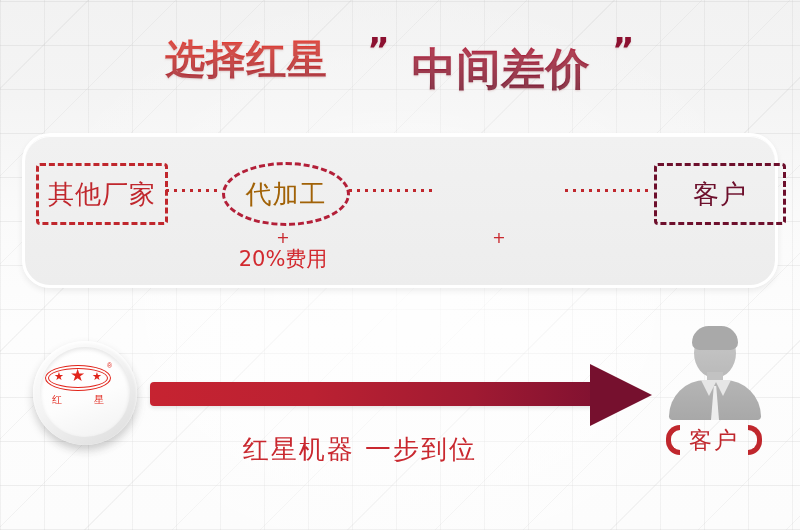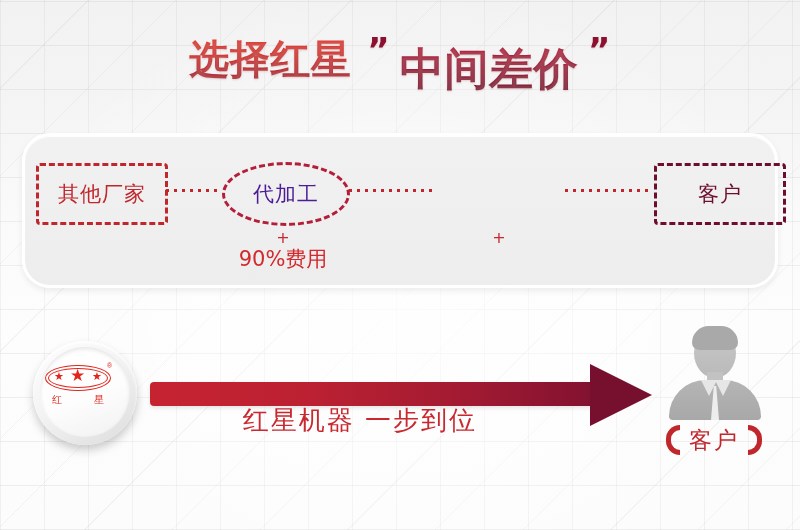--- a/index.html
+++ b/index.html
@@ -31,20 +31,21 @@
   }
 
   
   .headline{
     position:absolute;left:0;top:28px;width:800px;height:62px;
     display:flex;align-items:center;justify-content:center;
     white-space:nowrap;
     font-weight:bold;
     letter-spacing:.5px;
     text-shadow:0 1px 2px rgba(190,140,140,.35);
+    gap:12px;
   }
   .hl-a{
     font-size:40px;line-height:1;
     background:linear-gradient(180deg,#e8392f 0%,#d32c27 45%,#a8202c 100%);
     -webkit-background-clip:text;background-clip:text;color:transparent;
     font-family:"DejaVu Sans","Liberation Sans",sans-serif;
   }
   .hl-gap{display:inline-block;width:16px;}
   .hl-q{
     font-size:34px;line-height:1;color:#8c1030;
@@ -64,32 +65,32 @@
   .panel{
     position:absolute;left:22px;top:133px;width:756px;height:155px;
     background:linear-gradient(180deg,#f1f1f1 0%,#efefef 55%,#ededed 100%);
     border-radius:28px;
     border:3px solid #ffffff;
     box-shadow:0 3px 6px rgba(0,0,0,.07), inset 0 1px 0 rgba(255,255,255,.9);
     box-sizing:border-box;
   }
   .node{position:absolute;display:flex;align-items:center;justify-content:center;}
   .node span{
-    font-size:21px;color:#c0272d;letter-spacing:1px;
+    font-size:26px;color:#c0272d;letter-spacing:1px;
     font-family:"DejaVu Sans","Liberation Sans",sans-serif;
   }
   .rect-node{
     border:3px dashed #c0272d;border-radius:4px;
     width:126px;height:56px;
   }
   .oval-node{
     border:3px dashed #b31f38;border-radius:50%;
     width:122px;height:58px;
   }
-  .oval-node span{color:#4c1d95;}
+  .oval-node span{color:#a16207;}
   .dark-node{border-color:#6d0f2c;}
   .dark-node span{color:#6d0f2c;}
 
   .n1{left:36px;top:163px;}
   .n2{left:222px;top:162px;}
   .n3{left:438px;top:162px;}
   .n4{left:654px;top:163px;}
 
   .dots{
     position:absolute;height:3px;top:189px;
@@ -147,21 +148,21 @@
     position:absolute;left:0;top:14px;width:462px;height:24px;border-radius:4px 0 0 4px;
     background:linear-gradient(90deg,#c62331 0%,#bb2132 35%,#a01a32 70%,#7d1030 100%);
     box-shadow:0 2px 4px rgba(0,0,0,.10);
   }
   .arrow-head{
     position:absolute;left:440px;top:-4px;width:0;height:0;
     border-top:31px solid transparent;border-bottom:31px solid transparent;
     border-left:62px solid #76102e;
   }
   .slogan{
-    position:absolute;left:150px;top:403px;width:420px;text-align:center;
+    position:absolute;left:150px;top:432px;width:420px;text-align:center;
     font-size:26px;color:#c9282f;letter-spacing:2px;white-space:nowrap;
     font-family:"DejaVu Sans","Liberation Sans",sans-serif;
   }
 
   .person{position:absolute;left:663px;top:328px;width:104px;height:92px;}
   .p-head{
     position:absolute;left:31px;top:0;width:42px;height:50px;border-radius:21px/25px;
     background:linear-gradient(180deg,#c9c9c9 0%,#b9b9b9 100%);
   }
   .p-hair{
@@ -226,21 +227,21 @@
   <div class="dots d2"></div>
 
   <div class="dots d3"></div>
 
   <div class="node rect-node dark-node n4">
     <span>客户</span>
   </div>
 
   <div class="fee f1">
     <span class="plus">+</span>
-    <span class="amt">90%费用</span>
+    <span class="amt">20%费用</span>
   </div>
   <div class="fee f2">
     <span class="plus">+</span>
   </div>
 
   <div class="logo-wrap">
     <div class="logo-shadow"></div>
     <div class="logo-outer"></div>
     <div class="logo-inner"></div>
     <div class="logo-mark">

